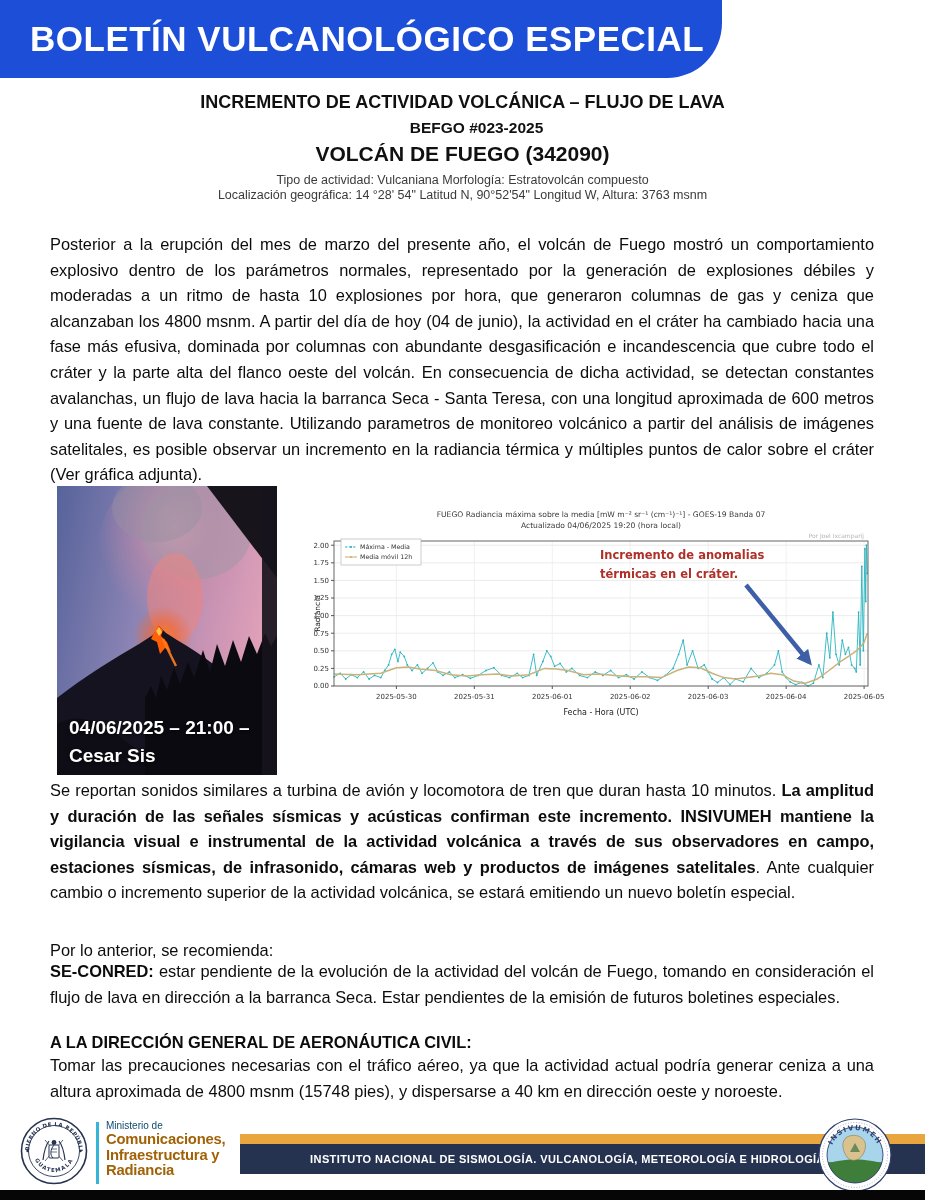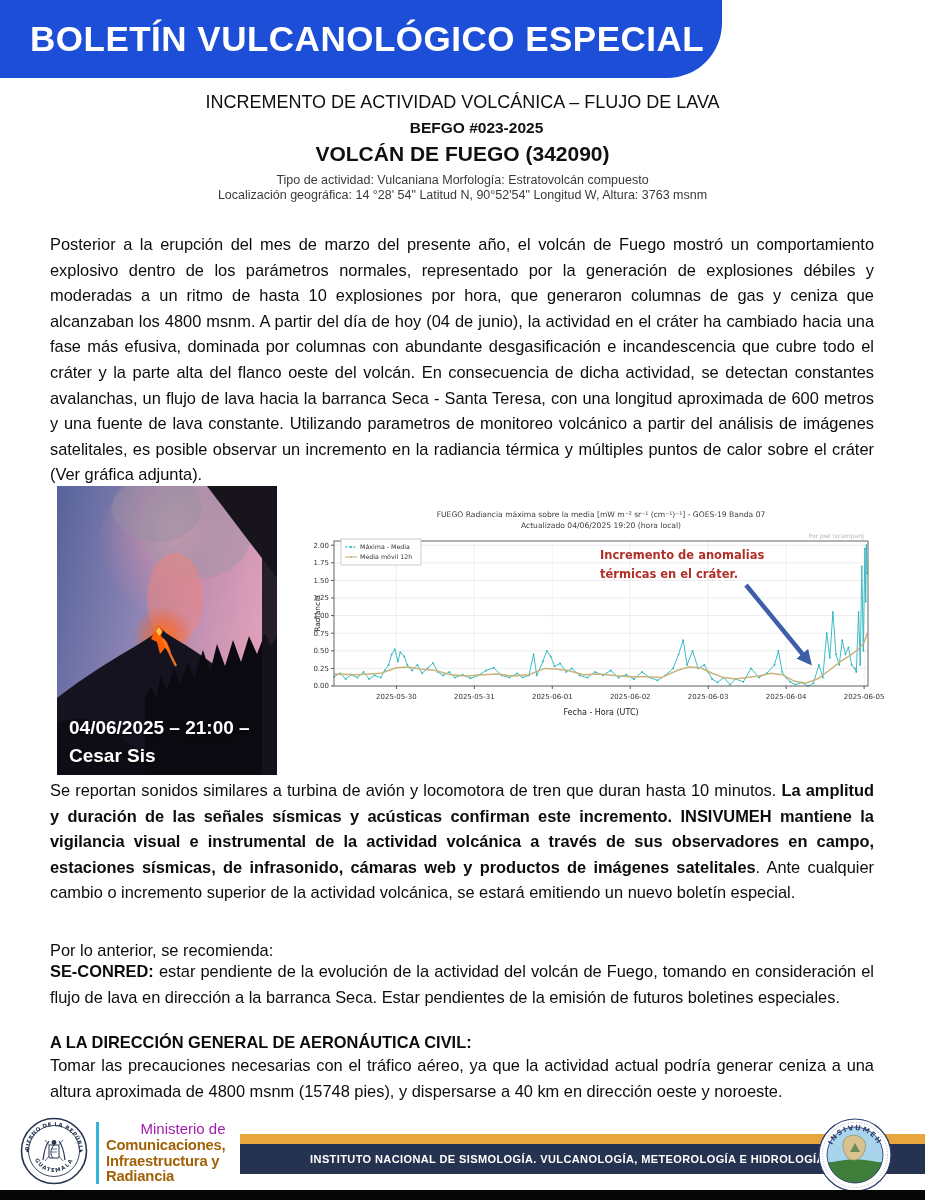--- a/index.html
+++ b/index.html
@@ -4,21 +4,21 @@
 <style>
   html,body{margin:0;padding:0;background:#e9e9e9;}
   .page{position:relative;width:925px;height:1200px;background:#ffffff;overflow:hidden;
         font-family:"Liberation Sans","DejaVu Sans",sans-serif;margin:0 auto;}
   
   .banner{position:absolute;left:0;top:0;width:722px;height:78px;background:#1d4ed8;
           border-bottom-right-radius:55px;display:flex;align-items:center;}
   .banner h1{color:#fff;font-size:35px;font-weight:bold;margin:0 0 0 30px;letter-spacing:.5px;white-space:nowrap;}
   
   .doc-header{position:absolute;left:0;top:92px;width:100%;text-align:center;color:#101010;}
-  .dh-title{font-size:18px;font-weight:normal;margin:0 0 6px 0;}
+  .dh-title{font-size:18px;font-weight:bold;margin:0 0 6px 0;}
   .dh-b{font-size:15.5px;font-weight:bold;margin:2px 0;padding-left:28px;}
   .dh-volcano{font-size:21px;font-weight:bold;margin:5px 0 7px 0;}
   .dh-small{font-size:12.5px;color:#3a3a3a;margin:1px 0;}
   
   .para{position:absolute;left:50px;width:824px;font-size:16.4px;line-height:25.6px;
         text-align:justify;color:#0c0c0c;margin:0;}
   .nojust{text-align:left;}
   .bold{font-weight:bold;}
   
   .photo{position:absolute;left:57px;top:486px;width:220px;height:289px;}
@@ -27,21 +27,21 @@
            text-shadow:0 1px 3px rgba(0,0,0,.65);white-space:nowrap;}
   .cap1{bottom:36px;} .cap2{bottom:8px;}
   
   .chart{position:absolute;left:313px;top:505px;width:612px;height:232px;}
   .chart text{font-family:"DejaVu Sans","Liberation Sans",sans-serif;}
   
   .seal{position:absolute;left:20px;top:1117px;}
   .seal text, .insiv text{font-family:"DejaVu Sans","Liberation Sans",sans-serif;}
   .divider{position:absolute;left:96px;top:1122px;width:3px;height:62px;background:#35b6d9;}
   .ministry{position:absolute;left:106px;top:1120px;}
-  .min1{font-size:15px;color:#a21caf;margin:0 0 1px 0;text-align:right;}
+  .min1{font-size:10px;color:#0c4a6e;margin:0 0 1px 0;}
   .minb{font-size:14.8px;font-weight:bold;color:#a16207;margin:0;line-height:15.6px;letter-spacing:-.2px;}
   .gold-strip{position:absolute;left:240px;top:1134px;width:685px;height:10px;background:#eaa63e;}
   .navy-bar{position:absolute;left:240px;top:1144px;width:685px;height:30px;background:#263350;
             display:flex;align-items:center;justify-content:center;padding-left:24px;}
   .navy-bar span{color:#fff;font-size:11px;font-weight:bold;letter-spacing:.4px;padding-right:78px;white-space:nowrap;}
   .insiv{position:absolute;left:817px;top:1117px;}
   .blackbar{position:absolute;left:0;top:1190px;width:925px;height:10px;background:#060606;}
 </style>
 </head>
 <body>

